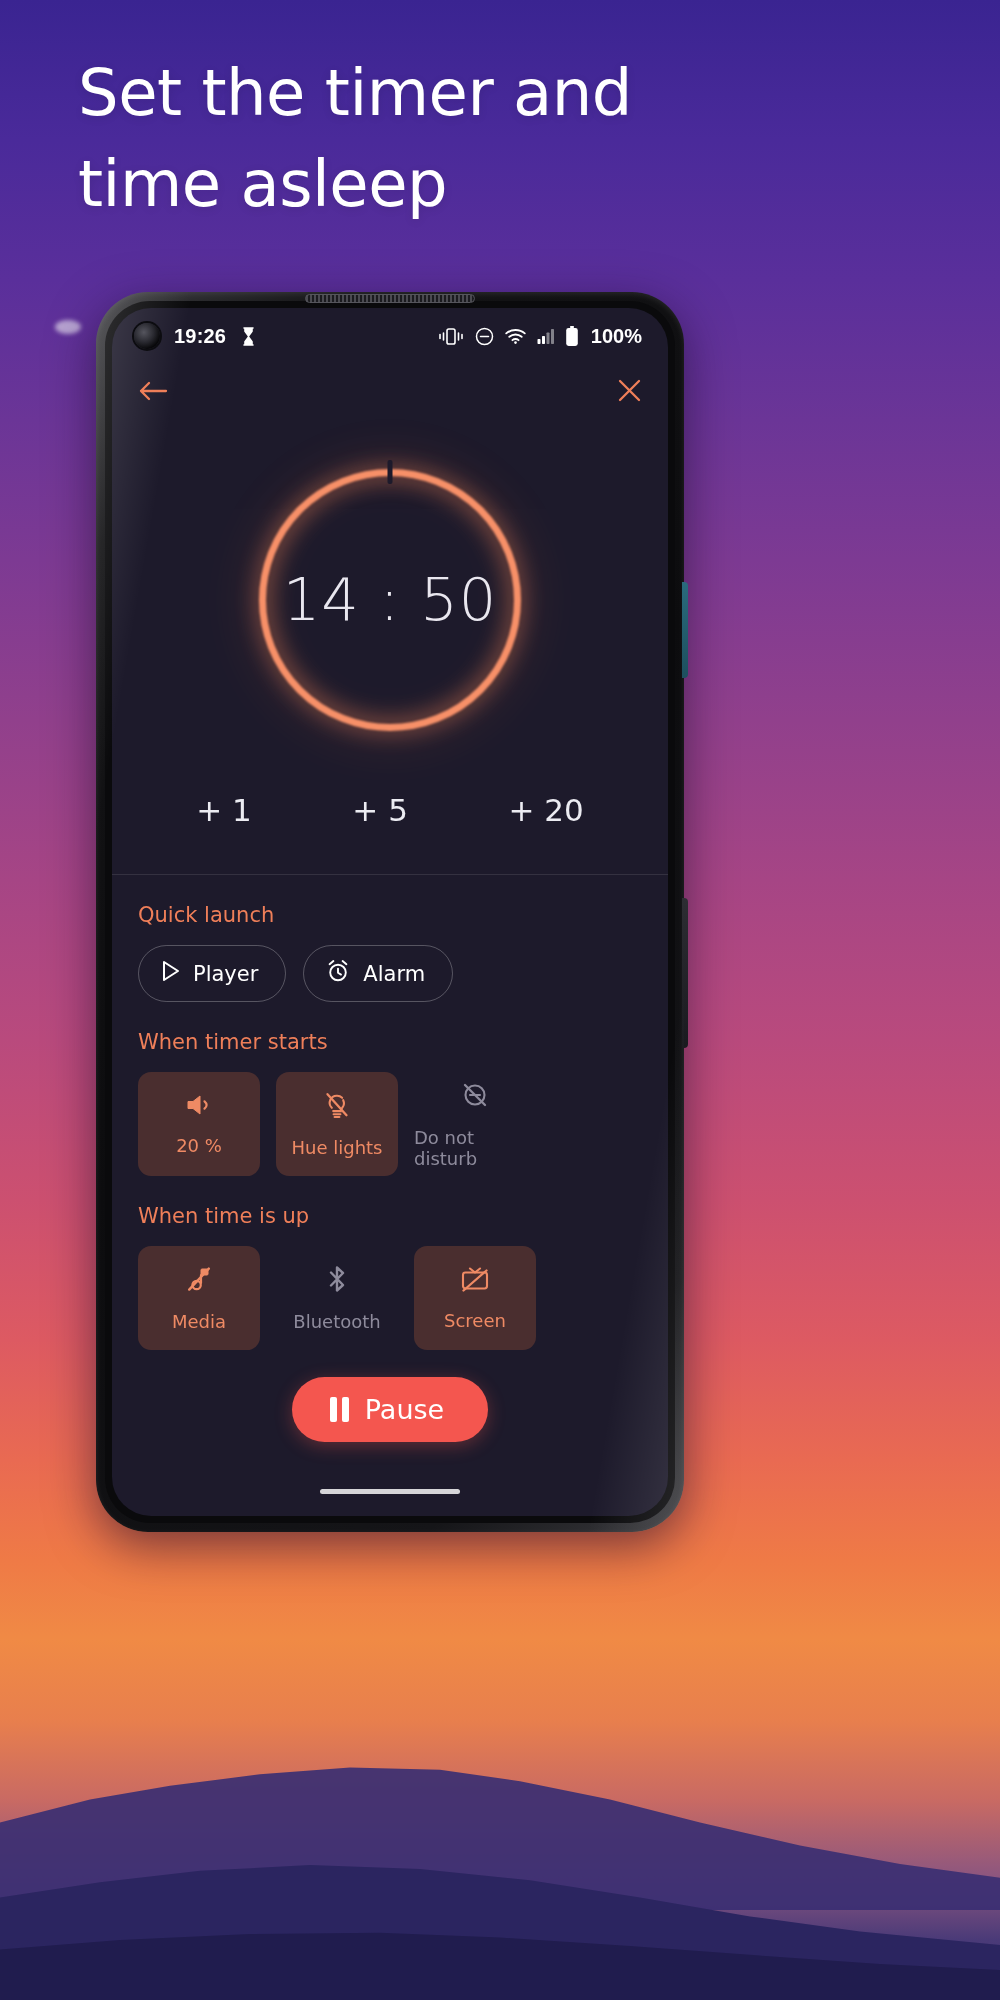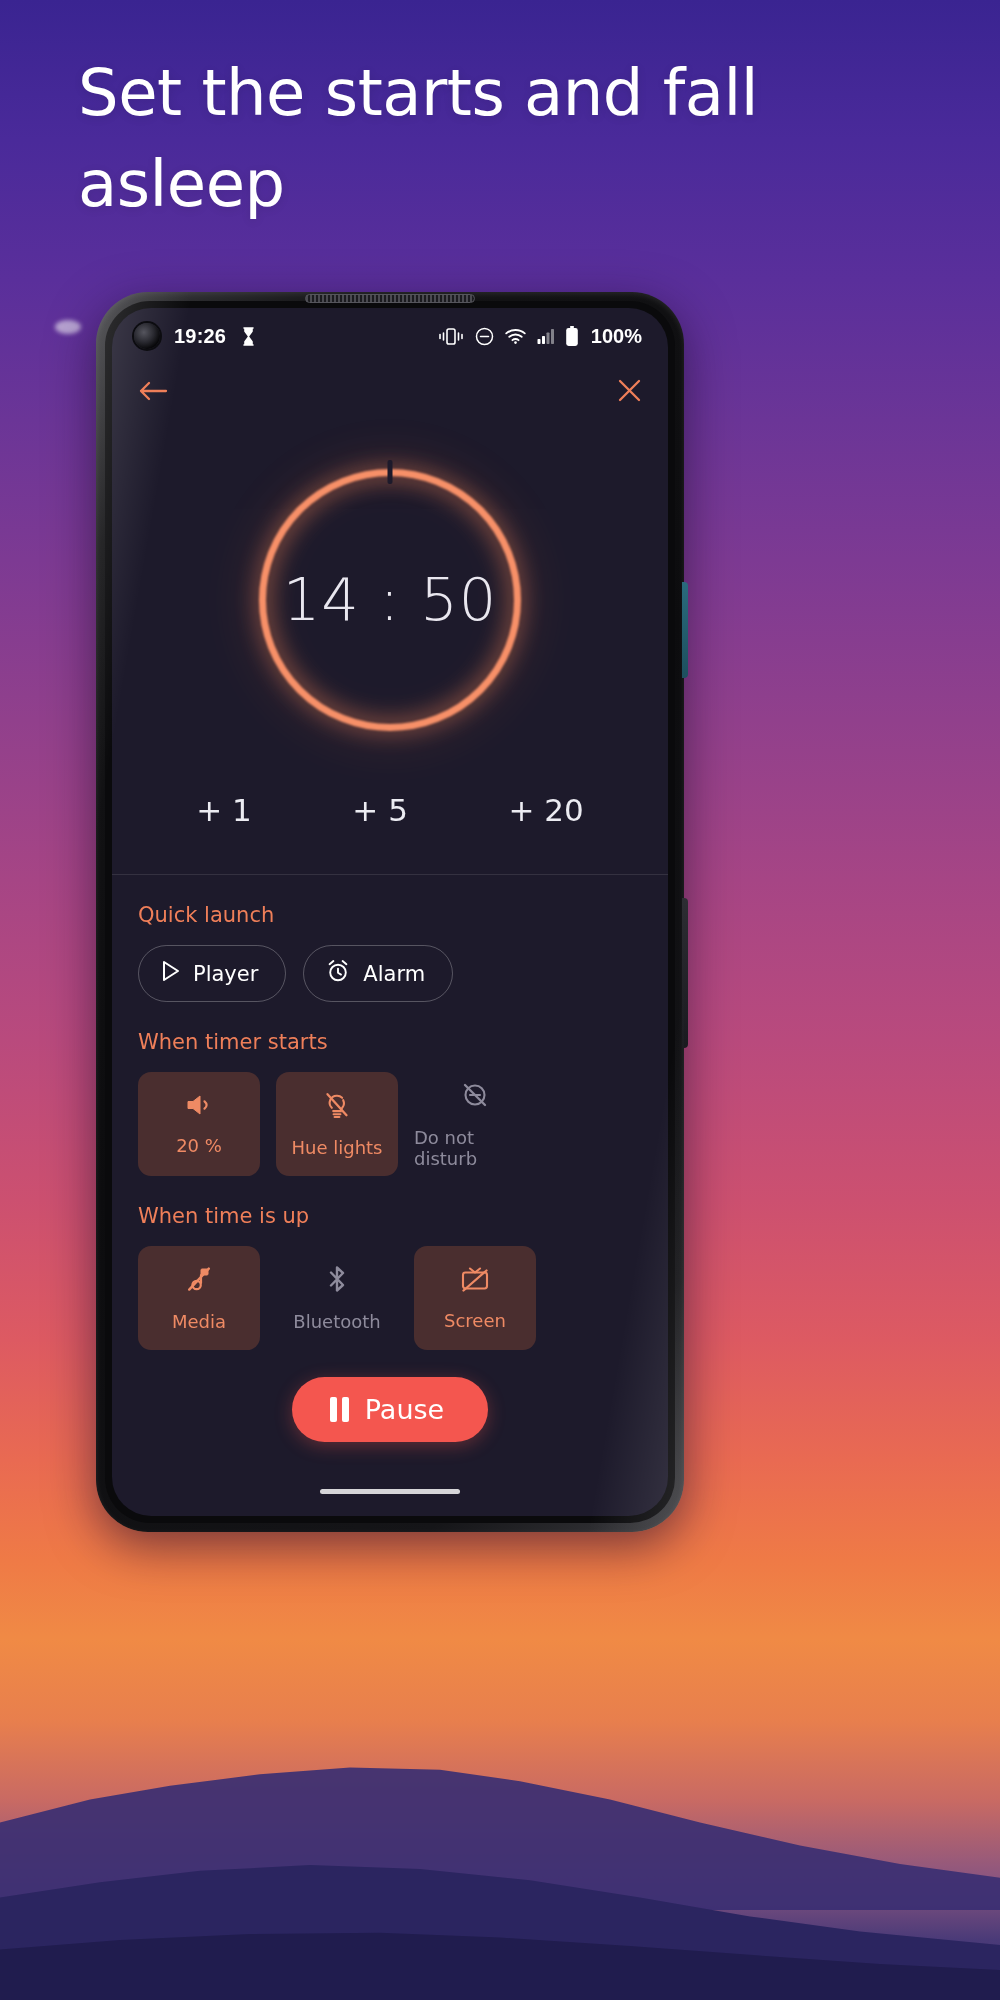--- a/index.html
+++ b/index.html
@@ -252,21 +252,21 @@
 <body>
 
 <div id="bg">
   <div class="sky"></div>
   <div class="moon"></div>
   <div class="hill hill1"></div>
   <div class="hill hill2"></div>
   <div class="hill hill3"></div>
 </div>
 
-<div id="headline">Set the starts and fall asleep</div>
+<div id="headline">Set the timer and time asleep</div>
 
 <div id="phone">
   <div id="earpiece"></div>
   <div class="side-btn power"></div>
   <div class="side-btn vol"></div>
   <div id="phone-inner">
     <div id="screen">
 
       <div id="statusbar">
         <div id="punchhole"></div>

